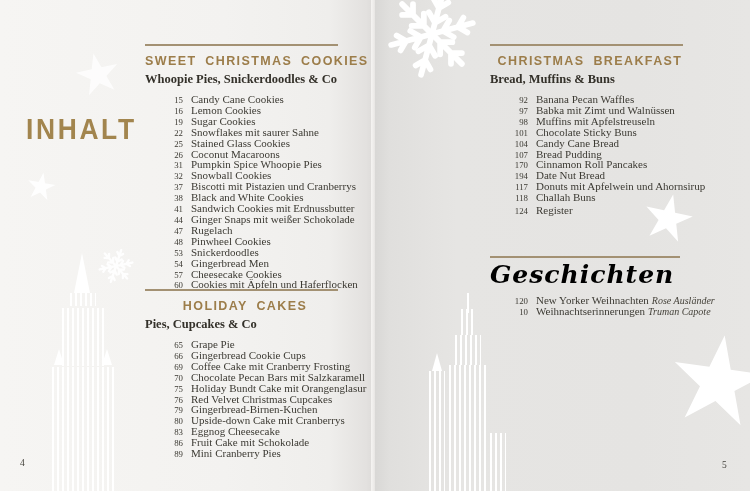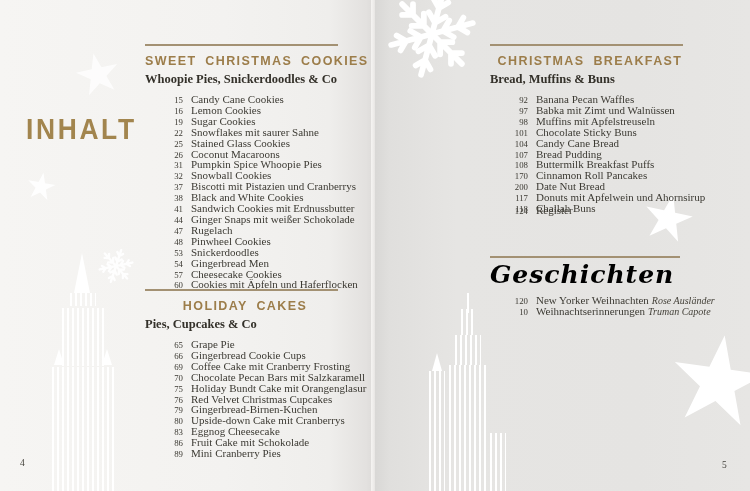--- a/index.html
+++ b/index.html
@@ -306,29 +306,25 @@
         </div>
         <div class="toc-row">
           <span class="toc-num">104</span>
           <span class="toc-title">Candy Cane Bread</span>
         </div>
         <div class="toc-row">
           <span class="toc-num">107</span>
           <span class="toc-title">Bread Pudding</span>
         </div>
         <div class="toc-row">
-          <span class="toc-num">108</span>
-          <span class="toc-title">Buttermilk Breakfast Puffs</span>
-        </div>
-        <div class="toc-row">
           <span class="toc-num">170</span>
           <span class="toc-title">Cinnamon Roll Pancakes</span>
         </div>
         <div class="toc-row">
-          <span class="toc-num">200</span>
+          <span class="toc-num">194</span>
           <span class="toc-title">Date Nut Bread</span>
         </div>
         <div class="toc-row">
           <span class="toc-num">117</span>
           <span class="toc-title">Donuts mit Apfelwein und Ahornsirup</span>
         </div>
         <div class="toc-row">
           <span class="toc-num">118</span>
           <span class="toc-title">Challah Buns</span>
         </div>

